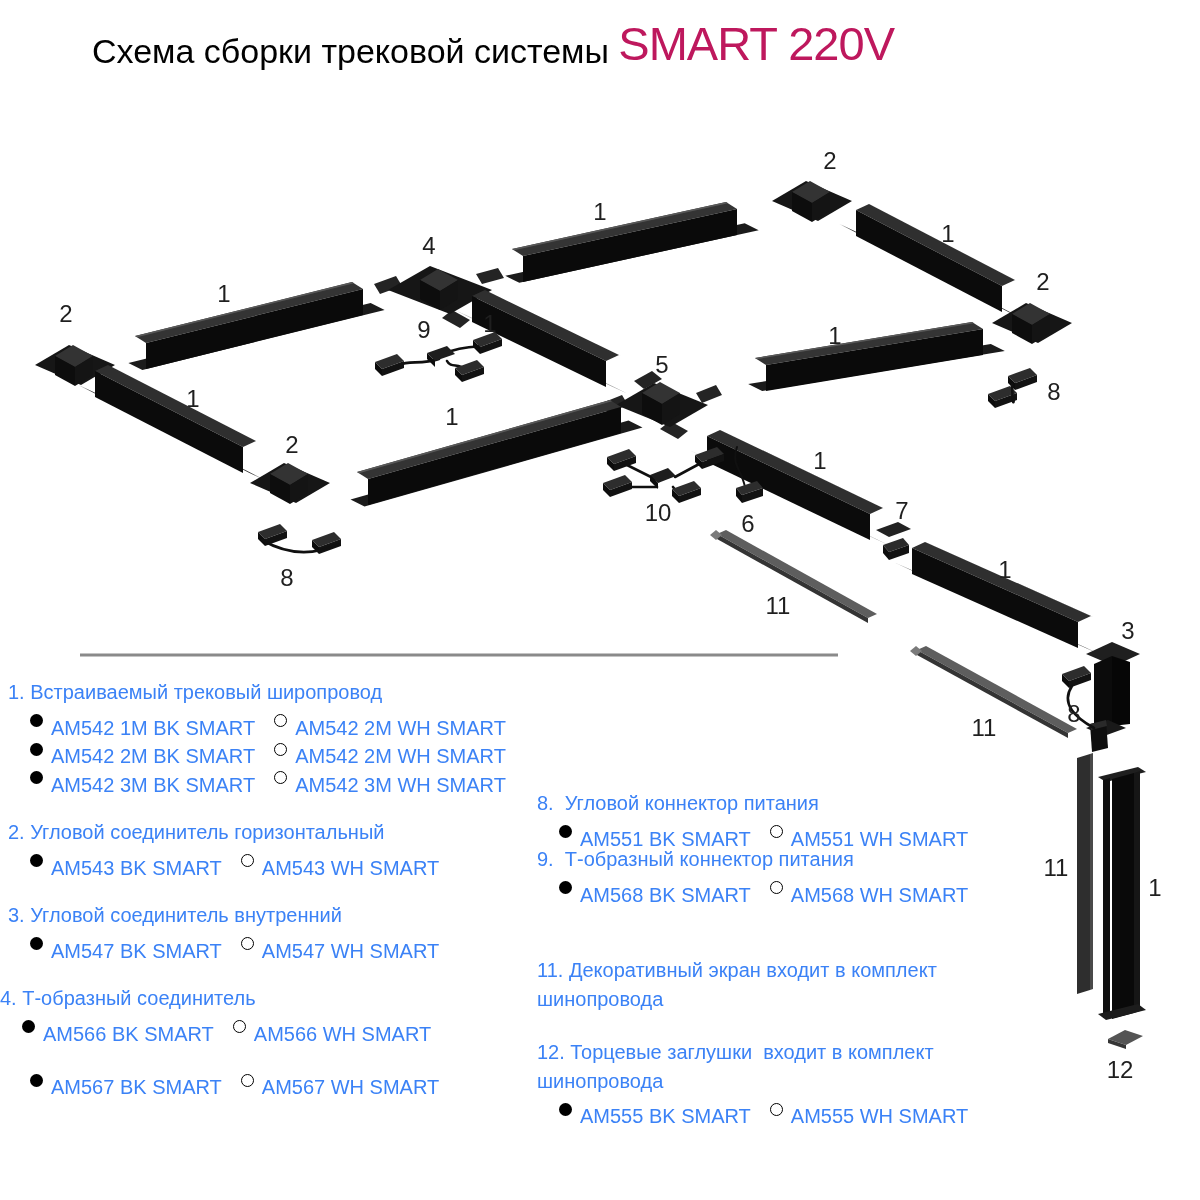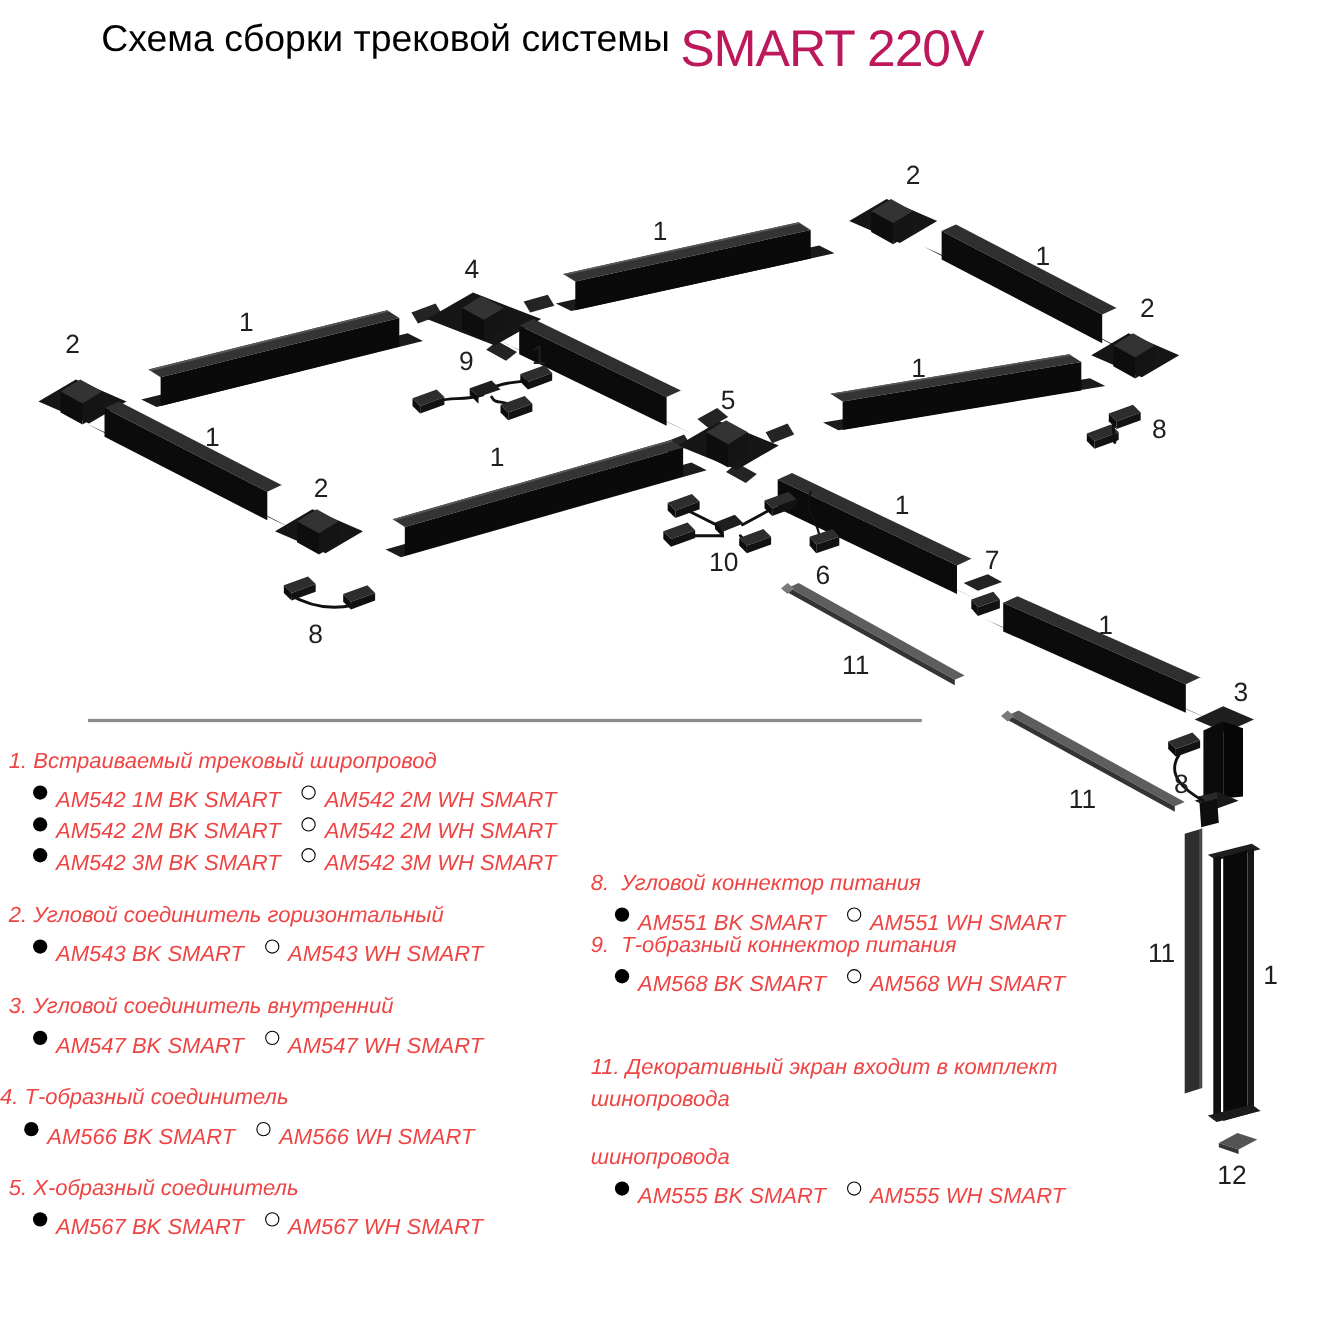--- a/index.html
+++ b/index.html
@@ -1,23 +1,23 @@
 <!DOCTYPE html>
 <html><head>
 <meta charset="utf-8">
 <style>
   html,body{margin:0;padding:0;}
   body{width:1200px;height:1200px;background:#ffffff;position:relative;overflow:hidden;
        font-family:"Liberation Sans","DejaVu Sans",sans-serif;color:#000;}
-  .title{position:absolute;left:92px;top:16px;display:flex;align-items:flex-start;white-space:pre;}
+  .title{position:absolute;left:92px;top:16px;display:flex;align-items:flex-end;white-space:pre;}
   .title .t-pre{font-size:34px;color:#010101;}
   .title .t-brand{font-size:47px;color:#be185d;letter-spacing:-1px;}
   svg.diagram{position:absolute;left:0;top:0;}
   .legend{position:absolute;left:0;top:0;width:1200px;height:1200px;}
-  .legend-item{position:absolute;line-height:28.5px;font-size:20px;color:#ef4444;font-style:italic;}
+  .legend-item{position:absolute;line-height:28.5px;font-size:20px;color:#3b82f6;}
   .li-name{white-space:pre-wrap;}
   .li-row{display:flex;align-items:center;margin-left:22px;height:28.5px;white-space:pre;}
   .dot{display:inline-block;width:13px;height:13px;border-radius:50%;flex:0 0 auto;}
   .dot.f{background:#000;}
   .dot.o{background:#fff;border:1.7px solid #000;width:11px;height:11px;}
   .code{margin-left:8px;margin-top:14px;}
   .dot.second{margin-left:19px;}
 </style>
 </head>
 <body>
@@ -218,32 +218,32 @@
     </div>
     <div class="legend-item" style="left: 8px; top: 901px;">
       <div class="li-name">3. Угловой соединитель внутренний</div>
       <div class="li-row"><span class="dot f"></span><span class="code">AM547 BK SMART</span><span class="dot o second"></span><span class="code">AM547 WH SMART</span></div>
     </div>
     <div class="legend-item" style="left: 0; top: 984px;">
       <div class="li-name">4. Т-образный соединитель</div>
       <div class="li-row"><span class="dot f"></span><span class="code">AM566 BK SMART</span><span class="dot o second"></span><span class="code">AM566 WH SMART</span></div>
     </div>
     <div class="legend-item" style="left: 8px; top: 1066px;">
-      <div class="li-name">5. Х-образный соединитель</div>
       <div class="li-row"><span class="dot f"></span><span class="code">AM567 BK SMART</span><span class="dot o second"></span><span class="code">AM567 WH SMART</span></div>
     </div>
     <div class="legend-item" style="left: 537px; top: 789px;">
       <div class="li-name">8.  Угловой коннектор питания</div>
       <div class="li-row"><span class="dot f"></span><span class="code">AM551 BK SMART</span><span class="dot o second"></span><span class="code">AM551 WH SMART</span></div>
     </div>
     <div class="legend-item" style="left: 537px; top: 845px;">
       <div class="li-name">9.  Т-образный коннектор питания</div>
       <div class="li-row"><span class="dot f"></span><span class="code">AM568 BK SMART</span><span class="dot o second"></span><span class="code">AM568 WH SMART</span></div>
     </div>
     <div class="legend-item" style="left: 537px; top: 956px;">
       <div class="li-name">11. Декоративный экран входит в комплект</div>
       <div class="li-name">шинопровода</div>
     </div>
     <div class="legend-item" style="left: 537px; top: 1038px;">
+      <div class="li-name">12. Торцевые заглушки  входит в комплект</div>
       <div class="li-name">шинопровода</div>
       <div class="li-row"><span class="dot f"></span><span class="code">AM555 BK SMART</span><span class="dot o second"></span><span class="code">AM555 WH SMART</span></div>
     </div>
   </div>
 
 </body></html>

